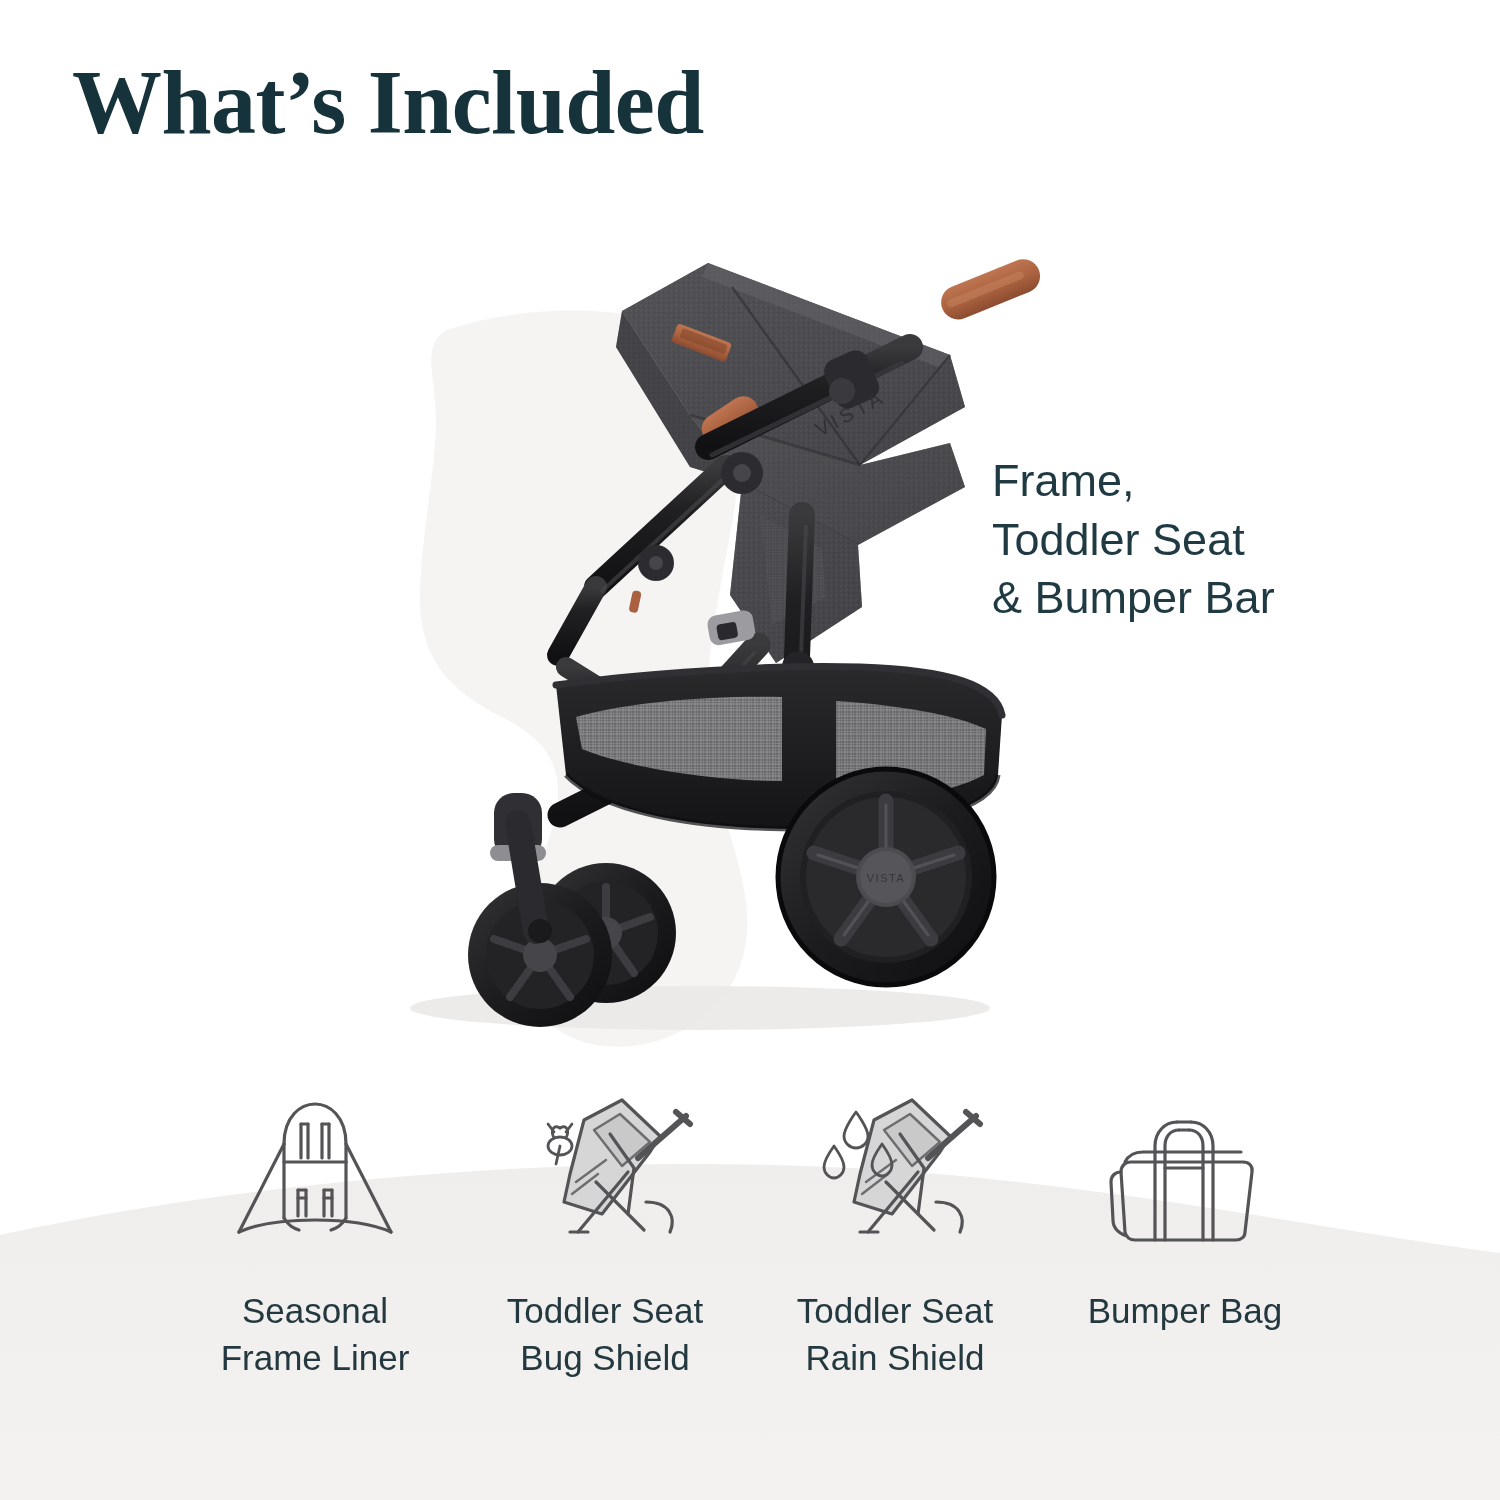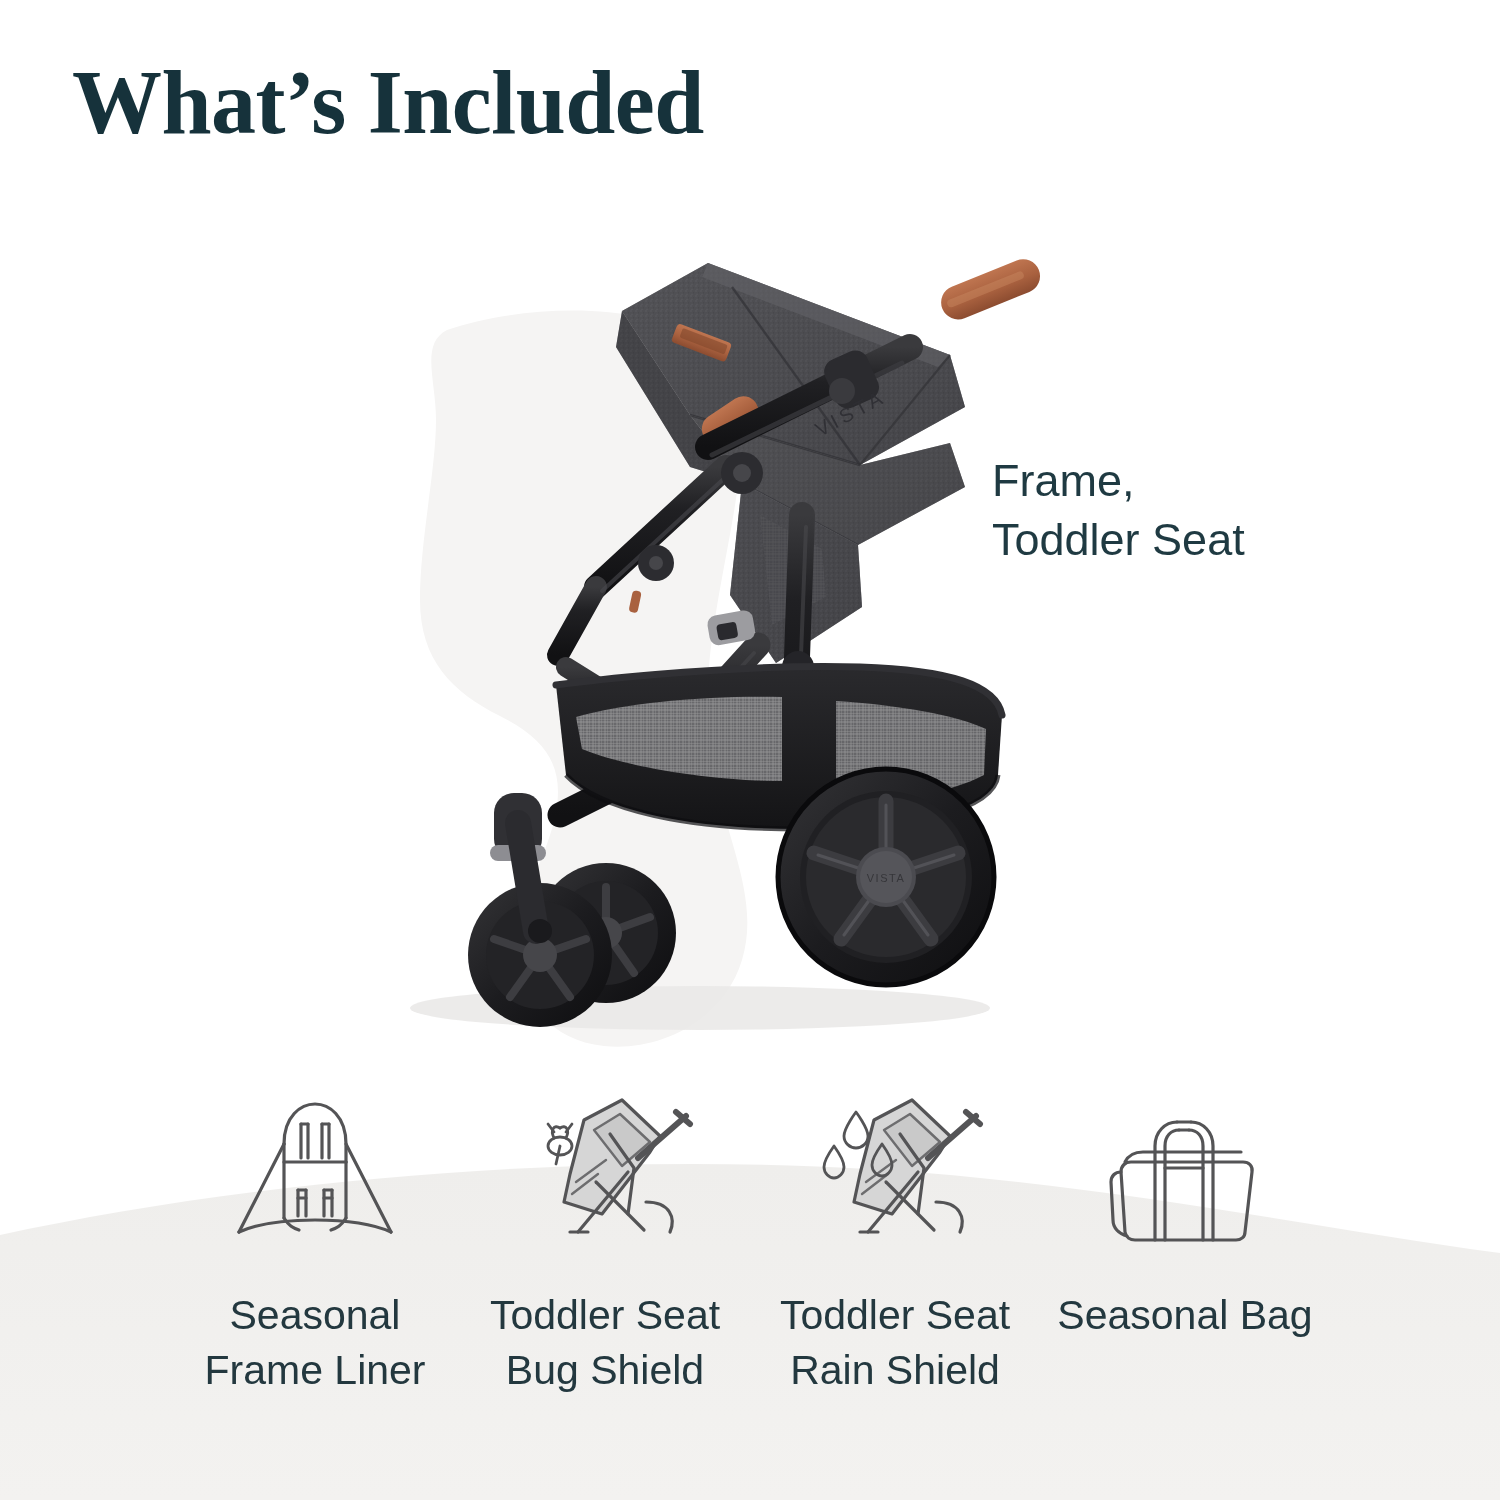--- a/index.html
+++ b/index.html
@@ -56,21 +56,21 @@
   .item {
     width:290px;
     display:flex;
     flex-direction:column;
     align-items:center;
   }
   .item-icon { height:160px; display:flex; align-items:flex-end; justify-content:center; }
   .item-icon svg { display:block; }
   .item-label {
     margin-top:38px;
-    font-size:41px;
+    font-size:35px;
     line-height:1.33;
     color:#23383f;
     font-weight:300;
     text-align:center;
     white-space:nowrap;
   }
 </style>
 </head>
 <body>
 
@@ -300,20 +300,21 @@
 
         <path d="M128,608 L146,716" stroke="#2b2b2f" stroke-width="26" stroke-linecap="round"></path>
         <circle cx="150" cy="716" r="12" fill="#1a1a1d"></circle>
       </g>
     </svg>
   </div>
 
   <div class="hero-caption">
     <div>Frame,</div>
     <div>Toddler Seat</div>
+    <div>&amp; Bumper Bar</div>
   </div>
 
   <div class="items">
 
     <div class="item">
       <div class="item-icon">
         <svg width="176" height="152" viewBox="0 0 176 152" fill="none" stroke="#545456" stroke-width="3.2" stroke-linecap="round" stroke-linejoin="round">
 
           <path d="M57,46 C57,18 74,6 88,6 C102,6 119,18 119,46 L119,64"></path>
           <path d="M57,46 L57,120"></path>
@@ -439,18 +440,18 @@
           <path d="M118,130 L118,36 C118,22 108,12 96,12"></path>
           <path d="M108,130 L108,36 C108,26 102,20 94,20"></path>
 
           <path d="M82,12 L96,12"></path>
           <path d="M84,20 L94,20"></path>
 
           <path d="M70,58 L108,58"></path>
         </svg>
       </div>
       <div class="item-label">
-        <div>Seasonal Bag</div>
+        <div>Bumper Bag</div>
       </div>
     </div>
 
   </div>
 </div>
 
 </body></html>

